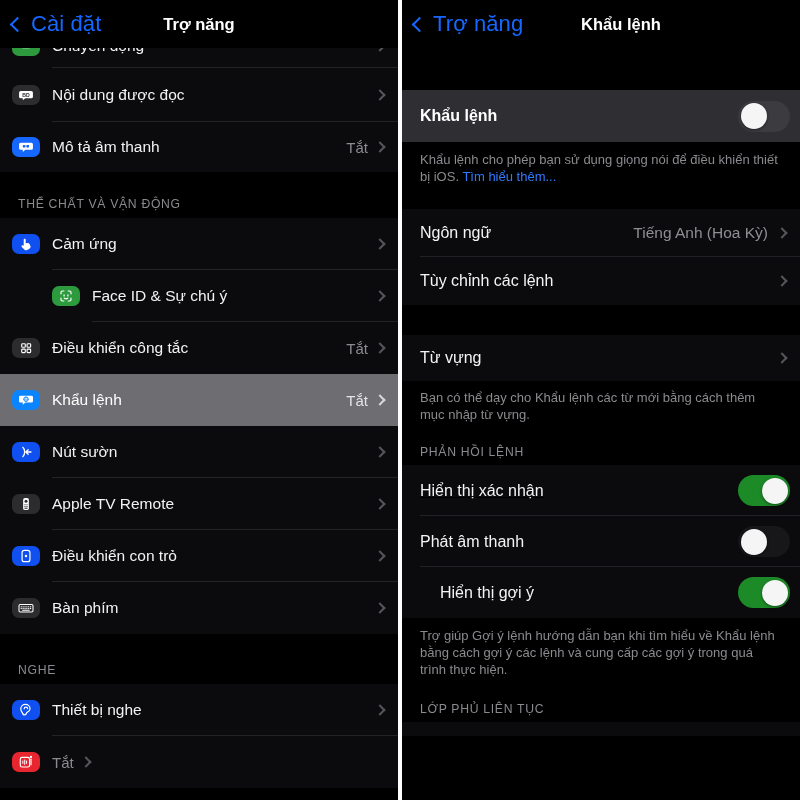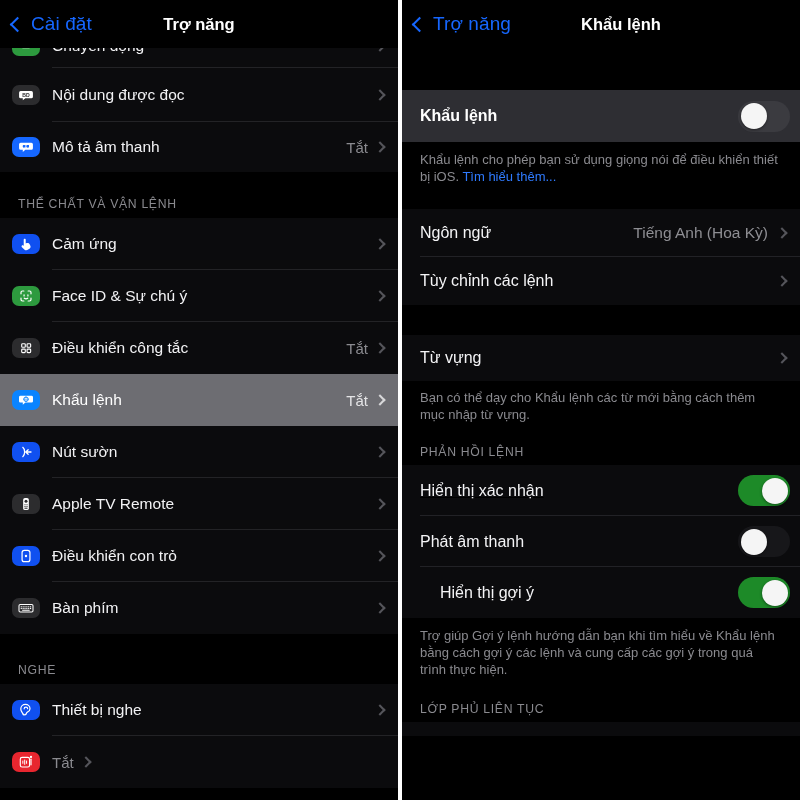--- a/index.html
+++ b/index.html
@@ -25,21 +25,21 @@
   .navbar {
     height: 48px;
     position: relative;
     display: flex;
     align-items: center;
     background: #000;
   }
   .back-btn {
     display: flex; align-items: center;
     color: #1667ff;
-    font-size: 19px;
+    font-size: 22px;
     padding-left: 10px;
     letter-spacing: .1px;
     white-space: nowrap;
   }
   .chev-back {
     display: inline-block;
     width: 11px; height: 11px;
     border-left: 2.6px solid #1667ff;
     border-bottom: 2.6px solid #1667ff;
     transform: rotate(45deg);
@@ -217,36 +217,36 @@
           </svg>
         </div>
         <div class="lbl">Mô tả âm thanh</div>
         <div class="val">Tắt</div>
         <div class="chev"></div>
 
       </div>
     </div>
 
     <div class="gap" style="height:18px;"></div>
-    <div class="sechead" style="height:28px;">THỂ CHẤT VÀ VẬN LỆNH</div>
+    <div class="sechead" style="height:28px;">THỂ CHẤT VÀ VẬN ĐỘNG</div>
 
     <div class="group">
       <div class="row" style="height:52px;">
         <div class="icon" style="background:#1050f0;">
           <svg class="g" viewBox="0 0 28 28">
             <path d="M12.2 6.6c.8 0 1.4.6 1.4 1.4v5.2l1.3-.5c1.8-.6 3.5.2 4.2 1.6l1 2.2c.7 1.5.1 3.3-1.4 4.3l-2.2 1.4c-1.4.9-3.2.8-4.5-.3l-3.7-3.2c-.7-.6-.8-1.6-.3-2.3.5-.6 1.4-.8 2.1-.4l.7.4V8c0-.8.6-1.4 1.4-1.4z" fill="#fff"></path>
           </svg>
         </div>
         <div class="lbl">Cảm ứng</div>
         <div class="val"></div>
         <div class="chev"></div>
         <div class="sep"></div>
       </div>
 
-      <div class="row" style="height:52px;">
+      <div class="row" style="height:52px;margin-left:40px;">
         <div class="icon" style="background:#2d9a3e;">
           <svg class="g" viewBox="0 0 28 28">
             <g fill="none" stroke="#fff" stroke-width="1.7" stroke-linecap="round">
               <path d="M7 11V9a2 2 0 0 1 2-2h2M17 7h2a2 2 0 0 1 2 2v2M21 17v2a2 2 0 0 1-2 2h-2M11 21H9a2 2 0 0 1-2-2v-2"></path>
               <path d="M11.3 12.4v1.6M16.7 12.4v1.6M11.6 17c1.4 1 3.4 1 4.8 0"></path>
             </g>
           </svg>
         </div>
         <div class="lbl">Face ID &amp; Sự chú ý</div>
         <div class="val"></div>

